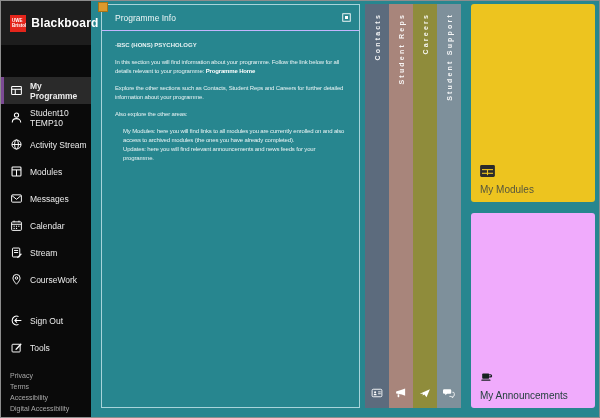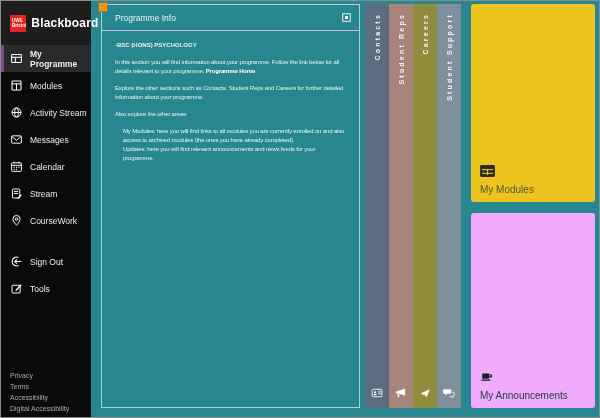--- a/index.html
+++ b/index.html
@@ -6,21 +6,21 @@
   html,body { width:600px; height:418px; }
   body { font-family:"Liberation Sans", sans-serif; background:#27868f; position:relative; overflow:hidden; border:1px solid #8d8d8d; }
 
   
   .sidebar { position:absolute; left:0; top:0; width:90px; height:100%; background:#0a0a0a; z-index:5; }
   .logo-block { height:44px; background:#1d1d1d; display:flex; align-items:center; padding-left:9px; }
   .uwe-logo { width:23px; height:17px; background:#e4251b; color:#fff; font-size:4.5px; font-weight:bold; line-height:5px; display:flex; flex-direction:column; justify-content:center; padding-left:2px; }
   .brand { color:#fff; font-weight:bold; font-size:12px; margin-left:5px; letter-spacing:0.2px; }
   .nav-item { height:27px; display:flex; align-items:center; padding-left:9px; gap:7px; color:#ececec; font-size:8.5px; position:relative; cursor:pointer; }
   .nav-item svg { flex:0 0 auto; }
-  .nav-item.active { background:#2a2a2a; font-weight:bold; }
+  .nav-item.active { background:#2a2a2a; font-weight:bold;margin-top:32px; }
   .accent-bar { position:absolute; left:0; top:0; width:3px; height:100%; }
   .nav-gap { height:14px; }
   .sidebar-footer { position:absolute; left:9px; bottom:3px; }
   .sidebar-footer div { color:#a9a9a9; font-size:7px; line-height:11px; cursor:pointer; }
 
   
   .main-panel { position:absolute; left:100px; top:3px; width:259px; height:404px; background:#27868f; border:1px solid #a8d4da; }
   .orange-tag { position:absolute; left:-4px; top:-3px; width:10px; height:10px; background:#dd9a2d; border:1px solid #a87416; z-index:3; }
   .panel-header { height:26px; border-bottom:1px solid #c4b5fd; display:flex; align-items:center; padding:0 8px 0 13px; }
   .panel-title { color:#eef6f7; font-size:8.5px; flex:1; }
@@ -60,37 +60,44 @@
   <div class="nav-item active">
     <span class="accent-bar" style="background-color: rgb(124, 74, 148);"></span>
     <svg width="13" height="13" viewBox="0 0 16 16" fill="none" stroke="#fff" stroke-width="1.3">
         <rect x="2" y="3" width="12" height="10" rx="1"></rect>
         <line x1="2" y1="6.5" x2="14" y2="6.5"></line>
         <line x1="6.5" y1="6.5" x2="6.5" y2="13"></line>
       </svg>
     <span>My Programme</span>
   </div>
 
+  <div class="nav-item">
+    <svg width="13" height="13" viewBox="0 0 16 16" fill="none" stroke="#fff" stroke-width="1.3">
+        <circle cx="8" cy="5" r="2.6"></circle>
+        <path d="M2.8 14 c0-3 2.4-4.6 5.2-4.6 s5.2 1.6 5.2 4.6"></path>
+      </svg>
+    <span>Student10 TEMP10</span>
+  </div>
+
+  <div class="nav-item">
+    <svg width="13" height="13" viewBox="0 0 16 16" fill="none" stroke="#fff" stroke-width="1.2">
+        <circle cx="8" cy="8" r="5.6"></circle>
+        <ellipse cx="8" cy="8" rx="2.4" ry="5.6"></ellipse>
+        <line x1="2.4" y1="8" x2="13.6" y2="8"></line>
+      </svg>
+    <span>Activity Stream</span>
+  </div>
 
   <div class="nav-item">
     <svg width="13" height="13" viewBox="0 0 16 16" fill="none" stroke="#fff" stroke-width="1.3">
         <rect x="2.5" y="2.5" width="11" height="11" rx="1"></rect>
         <line x1="2.5" y1="6" x2="13.5" y2="6"></line>
         <line x1="8" y1="6" x2="8" y2="13.5"></line>
       </svg>
     <span>Modules</span>
-  </div>
-
-  <div class="nav-item">
-    <svg width="13" height="13" viewBox="0 0 16 16" fill="none" stroke="#fff" stroke-width="1.2">
-        <circle cx="8" cy="8" r="5.6"></circle>
-        <ellipse cx="8" cy="8" rx="2.4" ry="5.6"></ellipse>
-        <line x1="2.4" y1="8" x2="13.6" y2="8"></line>
-      </svg>
-    <span>Activity Stream</span>
   </div>
 
   <div class="nav-item">
     <svg width="13" height="13" viewBox="0 0 16 16" fill="none" stroke="#fff" stroke-width="1.2">
         <rect x="2" y="3.5" width="12" height="9" rx="1"></rect>
         <polyline points="2.5,4.5 8,9 13.5,4.5"></polyline>
       </svg>
     <span>Messages</span>
   </div>
 

